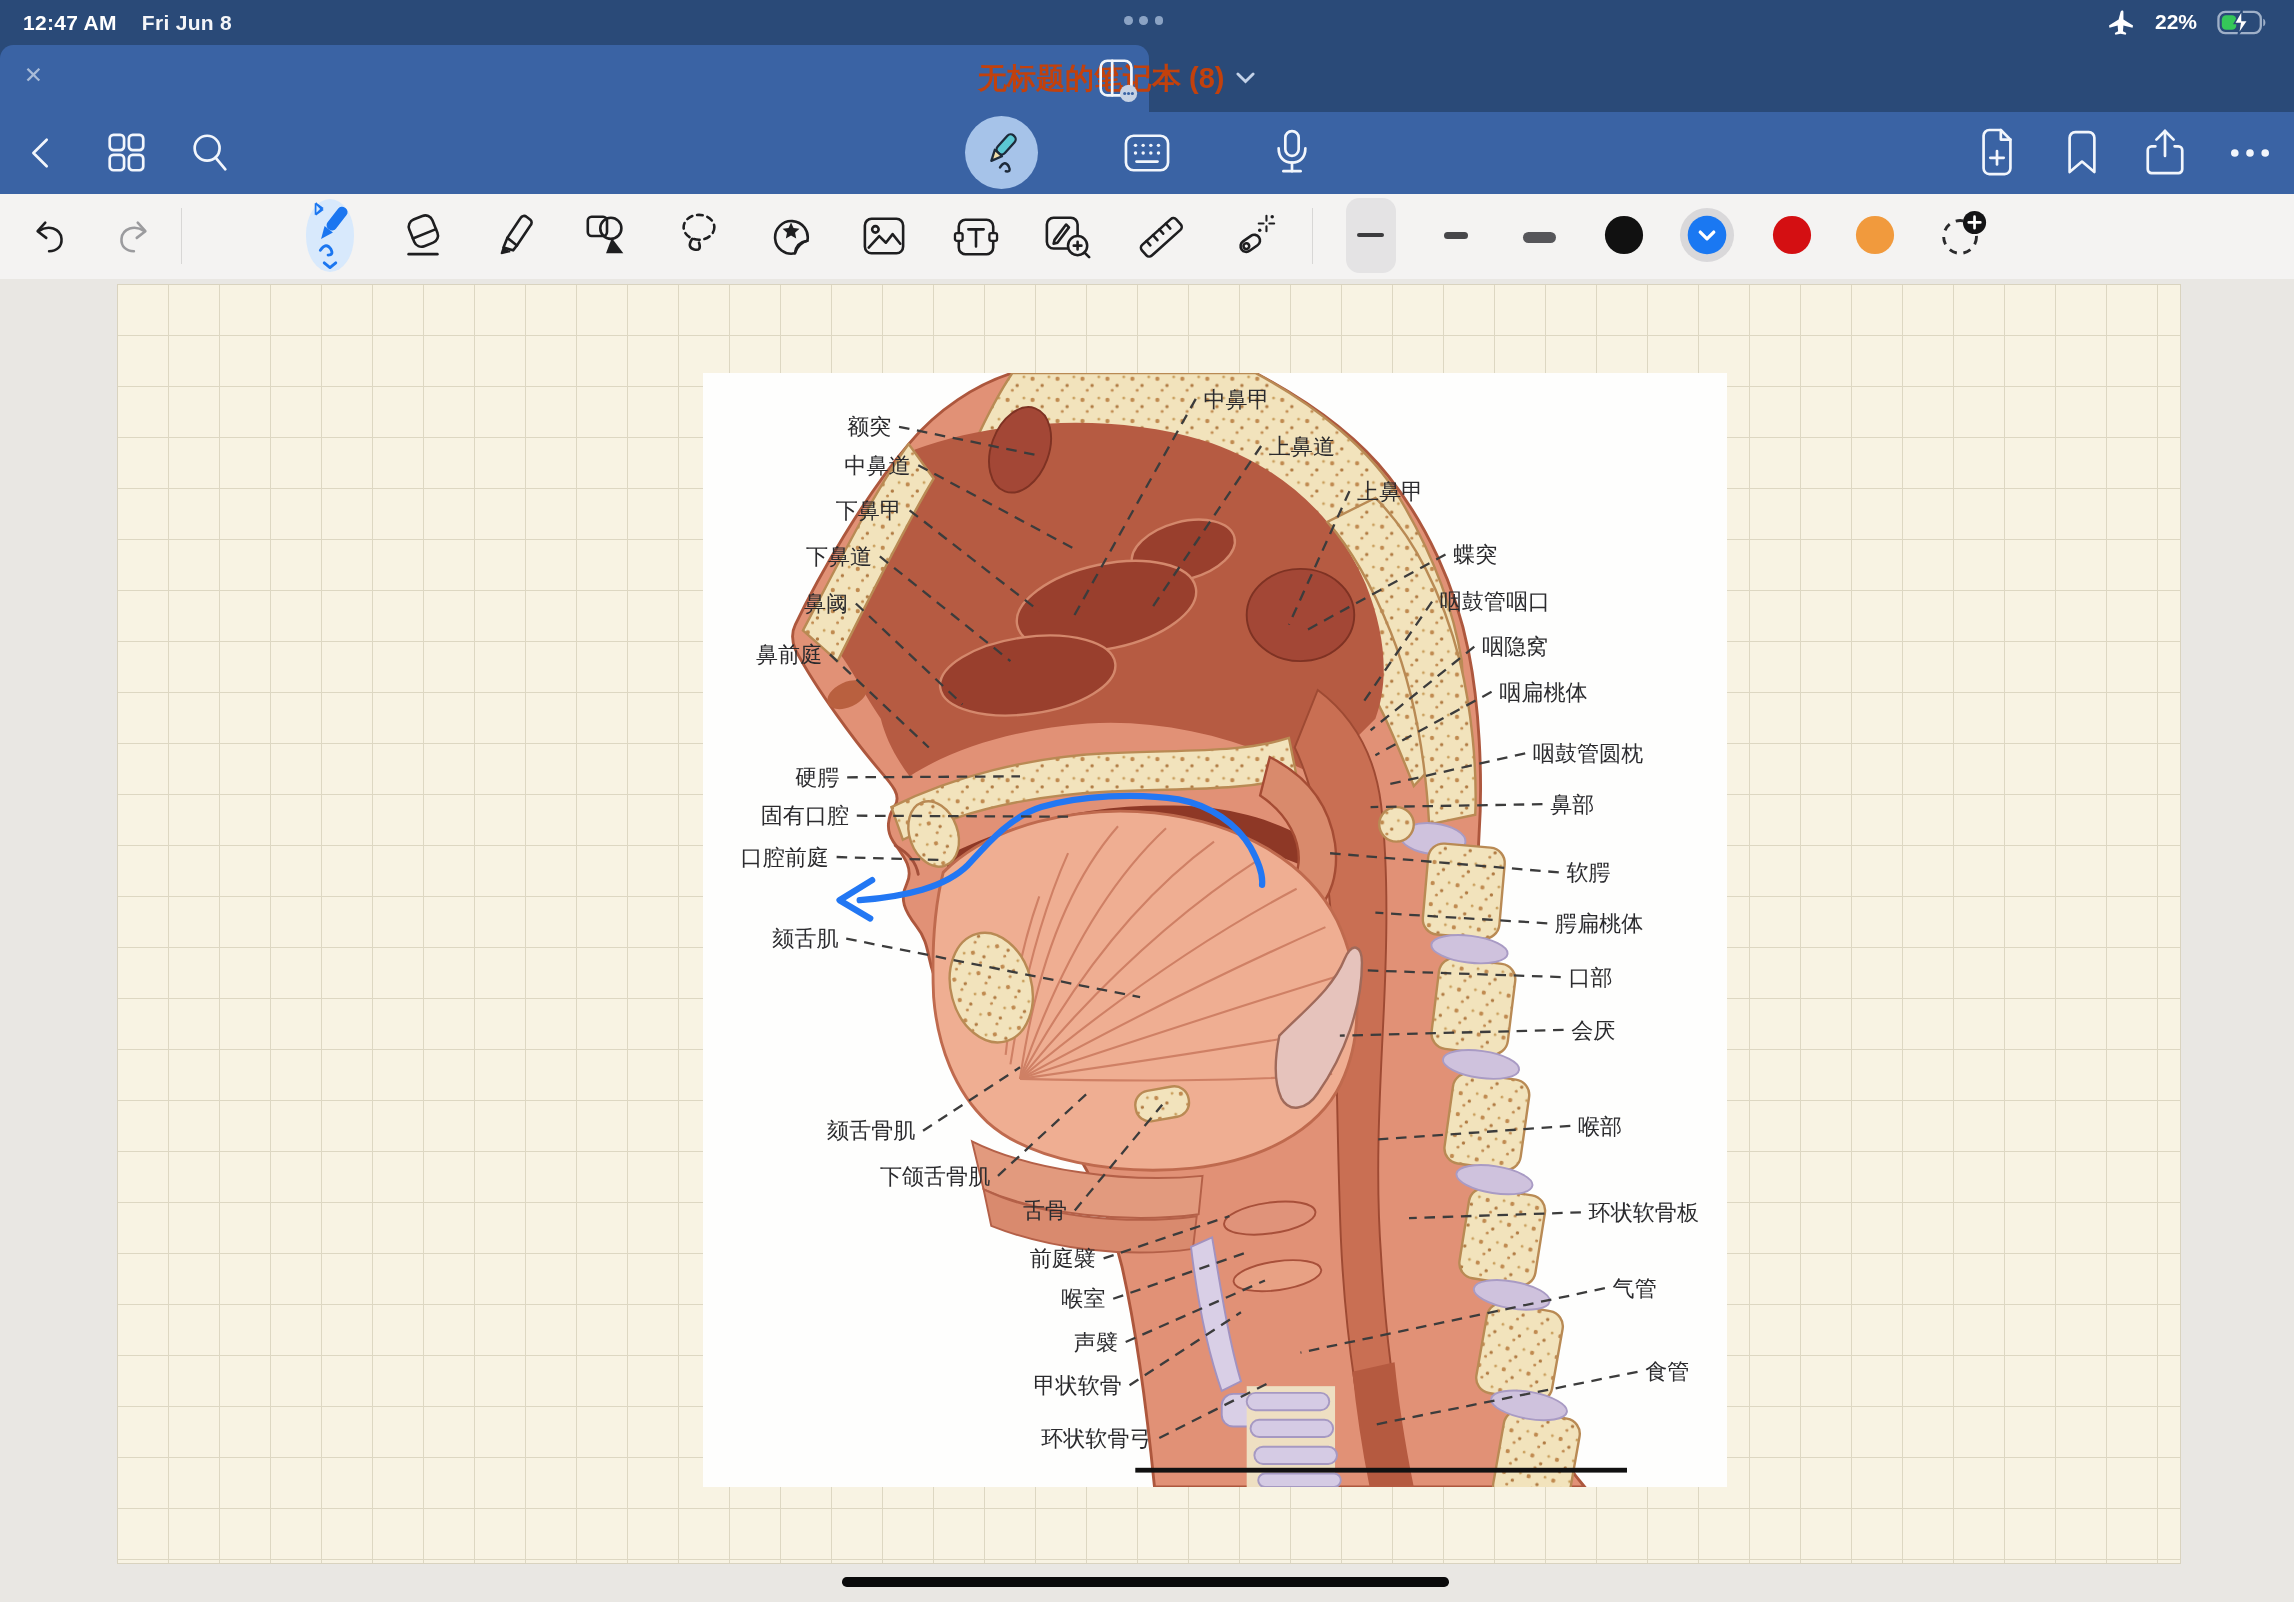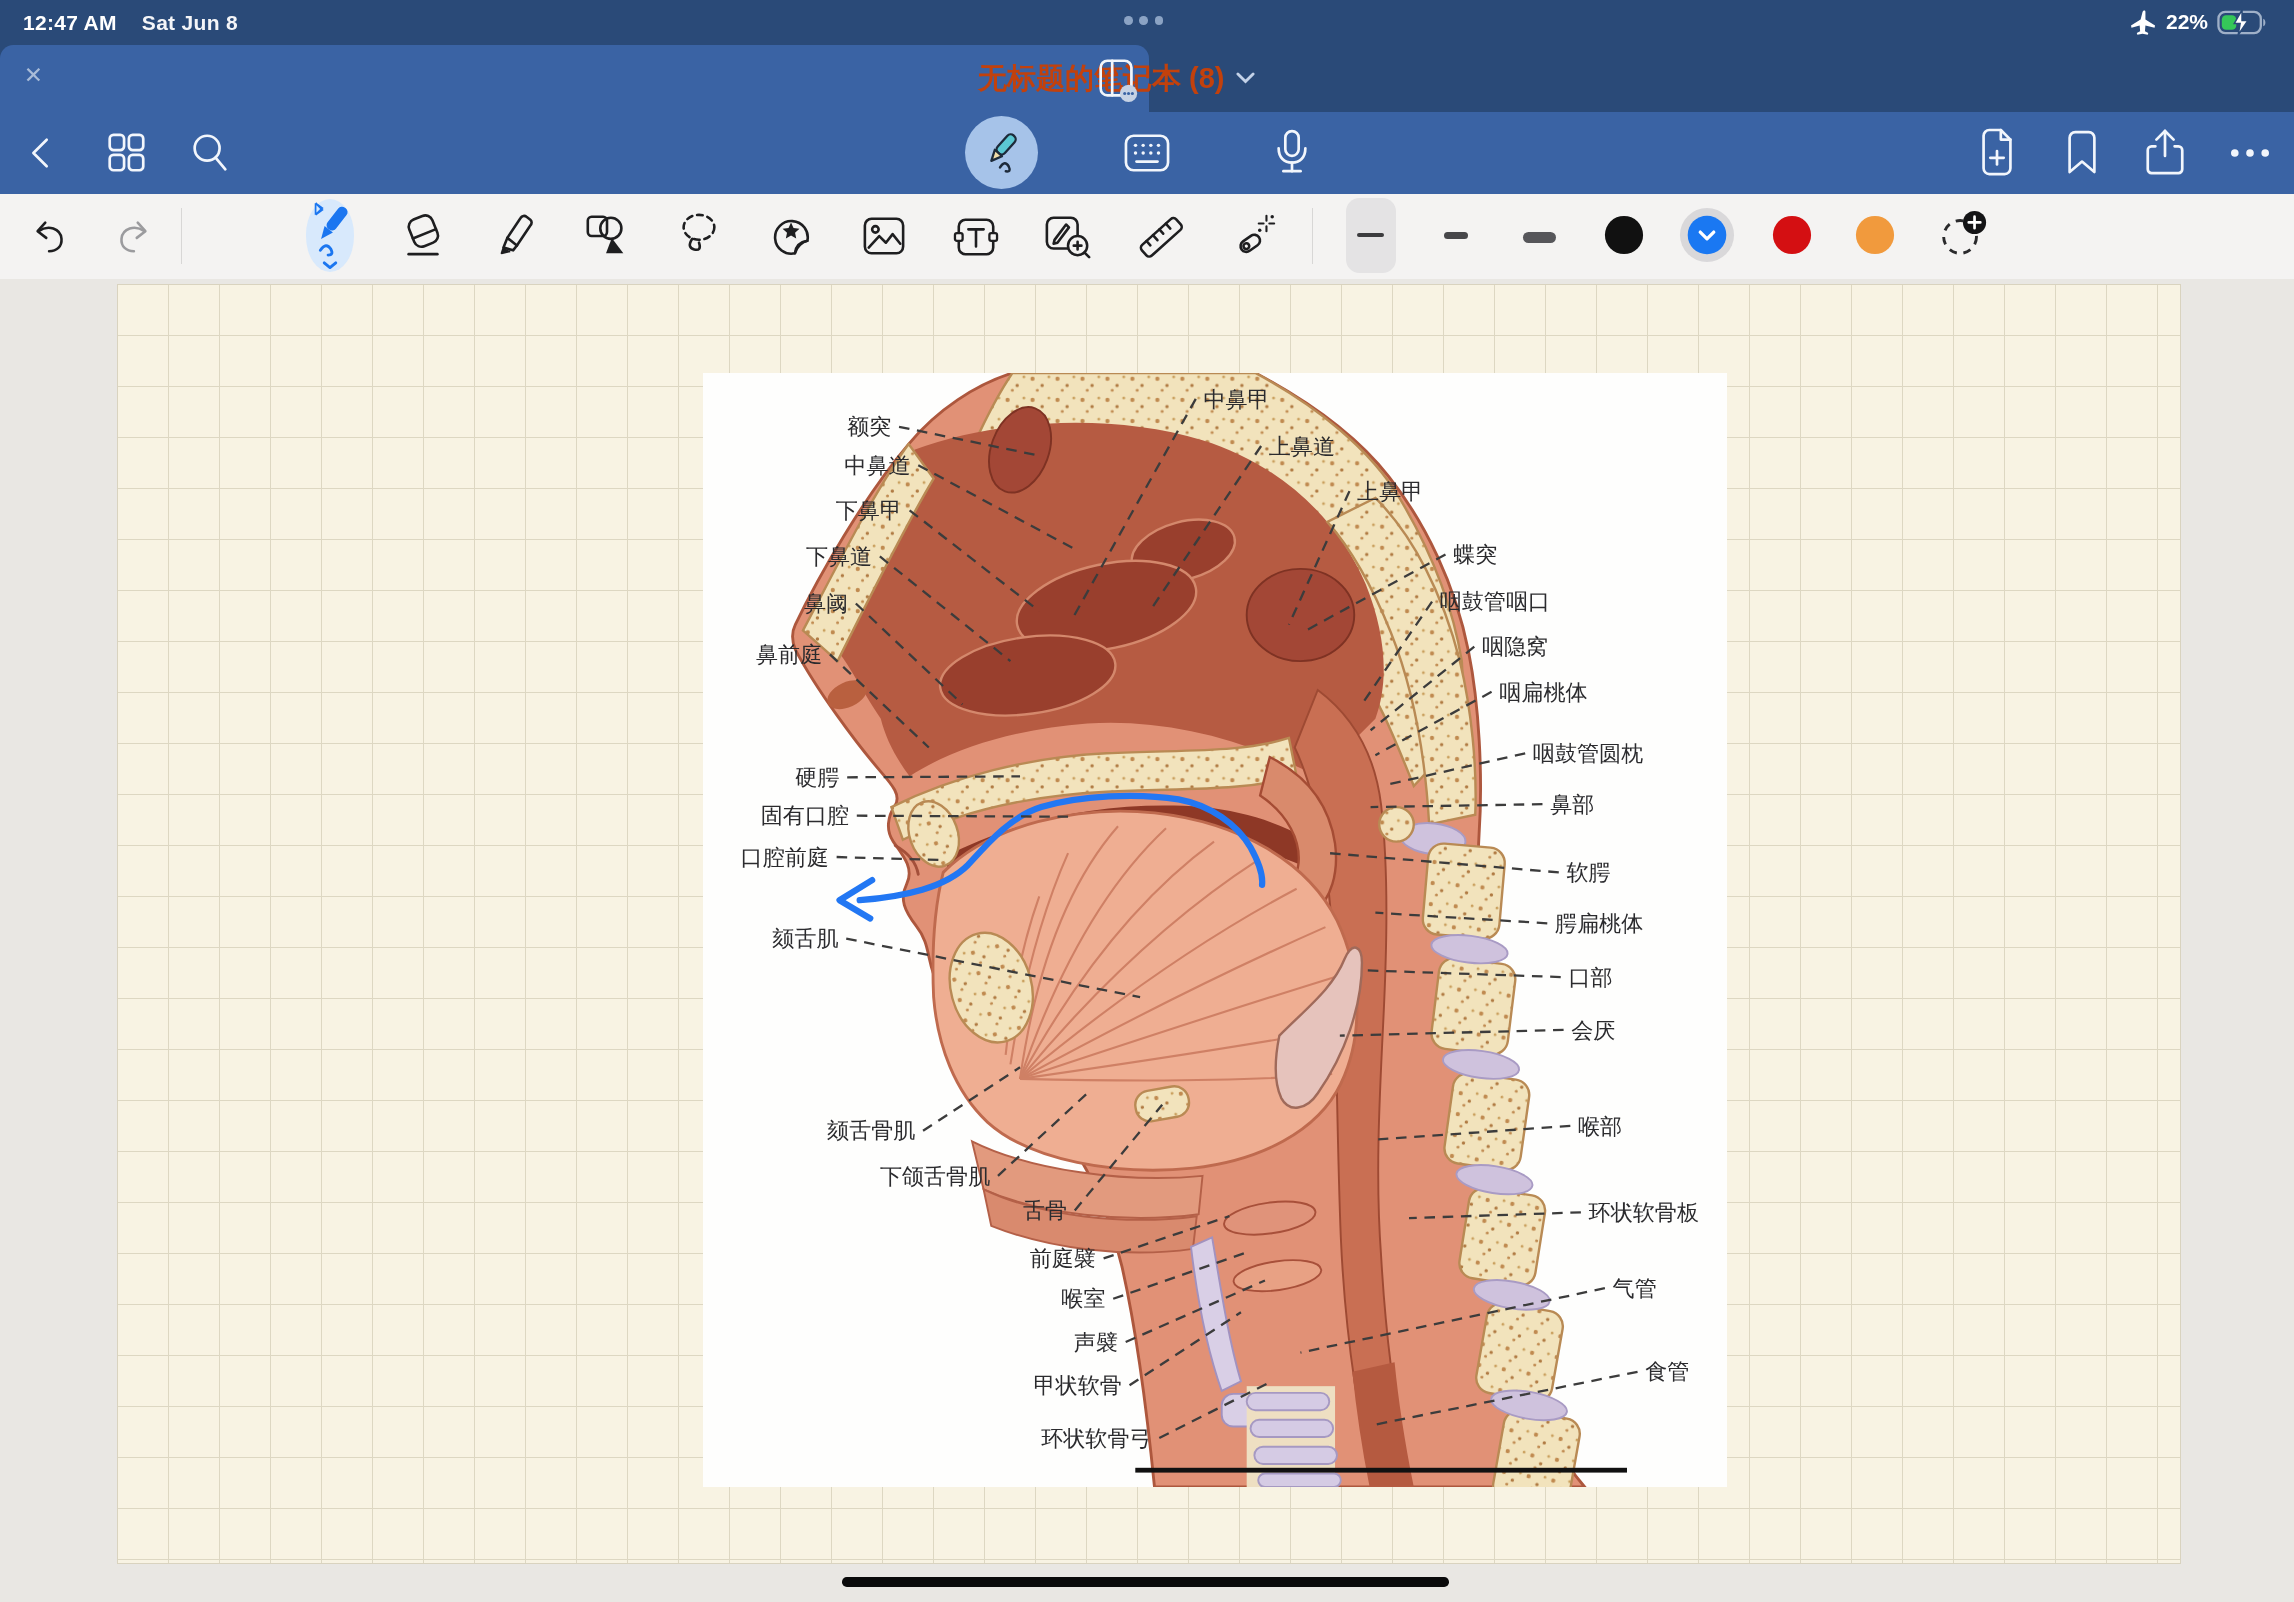--- a/index.html
+++ b/index.html
@@ -6,21 +6,21 @@
   body{width:2294px;height:1602px;overflow:hidden;background:#e9e7e3;
        font-family:"Liberation Sans","DejaVu Sans",sans-serif;position:relative;}
   .abs{position:absolute;}
   
   .top-region{left:0;top:0;width:2294px;height:112px;background:#2a4a78;}
   .statusbar{left:0;top:0;width:2294px;height:45px;color:#fff;}
   .status-left{left:23px;top:10.6px;display:flex;gap:25px;font-size:21px;font-weight:700;letter-spacing:0.3px;}
   .status-date{font-weight:600;opacity:.95;}
   .mt-dots{left:1124px;top:16.3px;display:flex;gap:6.7px;}
   .mt-dots i{width:8.6px;height:8.6px;border-radius:50%;background:#8ba3c4;display:block;}
-  .status-right{right:25px;top:8.6px;display:flex;align-items:center;gap:9px;font-size:21px;font-weight:600;}
+  .status-right{right:25px;top:8.6px;display:flex;align-items:center;gap:20px;font-size:21px;font-weight:600;}
   .tab{left:0;top:45px;width:1149px;height:67px;background:#3a63a4;border-radius:13.4px 13.4px 0 0;}
   .tab-close{left:21px;top:63px;width:25px;height:25px;color:#a9bcd8;font-size:23px;line-height:25px;text-align:center;font-weight:400;}
   .tab-title-wrap{left:0;top:45px;width:1255px;height:67px;display:flex;align-items:center;justify-content:flex-end;gap:11.5px;color:#c2410c;}
   .tab-title{font-size:29px;font-weight:600;}
   .header{left:0;top:112px;width:2294px;height:82px;background:#3a63a4;}
   .pen-mode-circle{left:965px;top:116px;width:73px;height:73px;border-radius:50%;background:#a6c3e9;}
   
   .tools{left:0;top:194px;width:2294px;height:85px;background:#f4f3f2;border-bottom:1px solid #d9d7d5;}
   .vdiv{top:208px;width:1px;height:56px;background:#d8d7d6;}
   .sel-pen{left:306px;top:199px;width:48px;height:73px;border-radius:25px/37px;background:#d8e9fc;}
@@ -43,21 +43,21 @@
   .leader{stroke:#3c3c3c;stroke-width:2.4;stroke-dasharray:11 8;fill:none;}
   .anat-label{font-size:23px;fill:#2b2b2e;font-family:"DejaVu Sans","Liberation Sans",sans-serif;}
 </style>
 </head>
 <body>
 
 <div class="abs top-region">
   <div class="abs statusbar">
     <div class="abs status-left">
       <span>12:47 AM</span>
-      <span class="status-date">Sat Jun 8</span>
+      <span class="status-date">Fri Jun 8</span>
     </div>
     <div class="abs mt-dots">
         <i></i>
         <i></i>
         <i></i>
       </div>
     <div class="abs status-right">
       <svg width="27" height="25" viewBox="0 0 28 26">
         <path fill="#fff" d="M13 2c1-2 3-2 3 0l0 8 10 6-0.5 2.5L16 16l-0.5 6 3.5 2-0.6 1.8-5.4-1-5.4 1L7 24l3.5-2L10 16 1.5 18.5 1 16l10-6z"></path>
       </svg>

